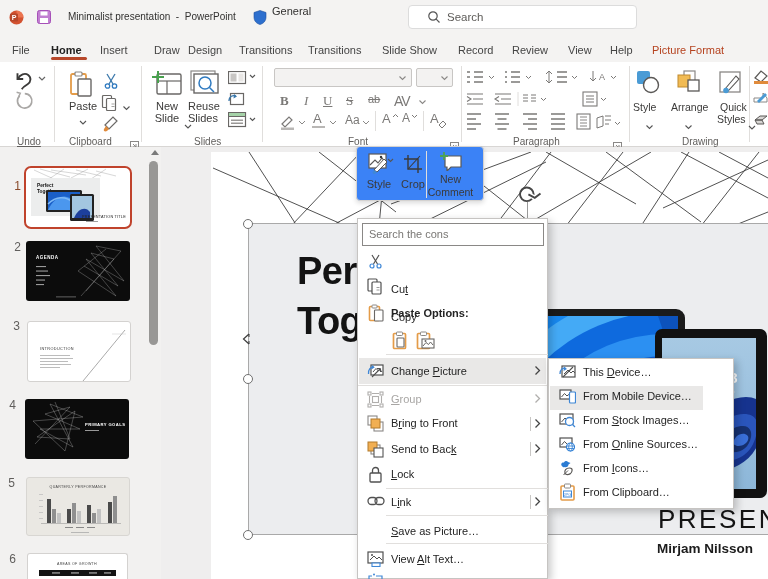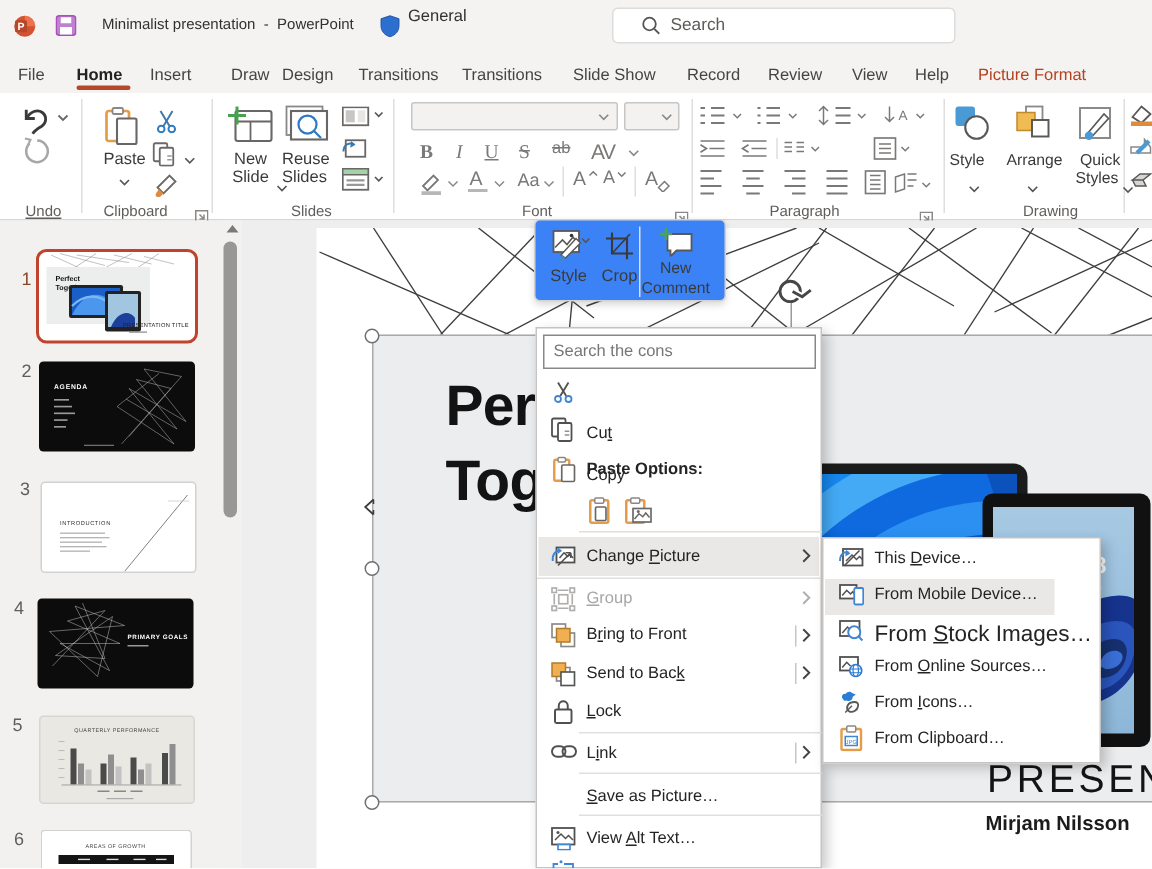--- a/index.html
+++ b/index.html
@@ -705,21 +705,21 @@
       <rect x="10.5" y="4" width="6" height="11" rx="1" fill="#fff" stroke="#3f87d6" stroke-width="1.2"></rect>
     </svg>
     <div class="abs" style="left:34px;top:31px;font-size:11px;color:#242424;">From Mobile Device…</div>
 
     <svg class="abs" style="left:10px;top:53px;" width="17" height="16" viewBox="0 0 17 16">
       <rect x="1" y="2" width="13" height="10" fill="#fff" stroke="#505050" stroke-width="1.2"></rect>
       <path d="M2.5 10 L6 6 L8.5 8.5" fill="none" stroke="#505050" stroke-width="1"></path>
       <circle cx="10.5" cy="9.5" r="4" fill="#fff" stroke="#3f87d6" stroke-width="1.3"></circle>
       <line x1="13.5" y1="12.5" x2="16" y2="15" stroke="#3f87d6" stroke-width="1.3"></line>
     </svg>
-    <div class="abs" style="left:34px;top:55px;font-size:15px;color:#242424;">From <span style="text-decoration:underline;">S</span>tock Images…</div>
+    <div class="abs" style="left:34px;top:55px;font-size:11px;color:#242424;">From <span style="text-decoration:underline;">S</span>tock Images…</div>
 
     <svg class="abs" style="left:10px;top:77px;" width="17" height="16" viewBox="0 0 17 16">
       <rect x="1" y="2" width="12" height="9" fill="#fff" stroke="#505050" stroke-width="1.2"></rect>
       <path d="M2.5 9 L5.5 5.5 L8 8" fill="none" stroke="#505050" stroke-width="1"></path>
       <circle cx="11.5" cy="11" r="4" fill="#fff" stroke="#2b7cd3" stroke-width="1.1"></circle>
       <ellipse cx="11.5" cy="11" rx="1.8" ry="4" fill="none" stroke="#2b7cd3" stroke-width="0.8"></ellipse>
       <path d="M7.7 10 h7.6 M8 12.5 h7" stroke="#2b7cd3" stroke-width="0.8" fill="none"></path>
     </svg>
     <div class="abs" style="left:34px;top:79px;font-size:11px;color:#242424;">From <span style="text-decoration:underline;">O</span>nline Sources…</div>
 

